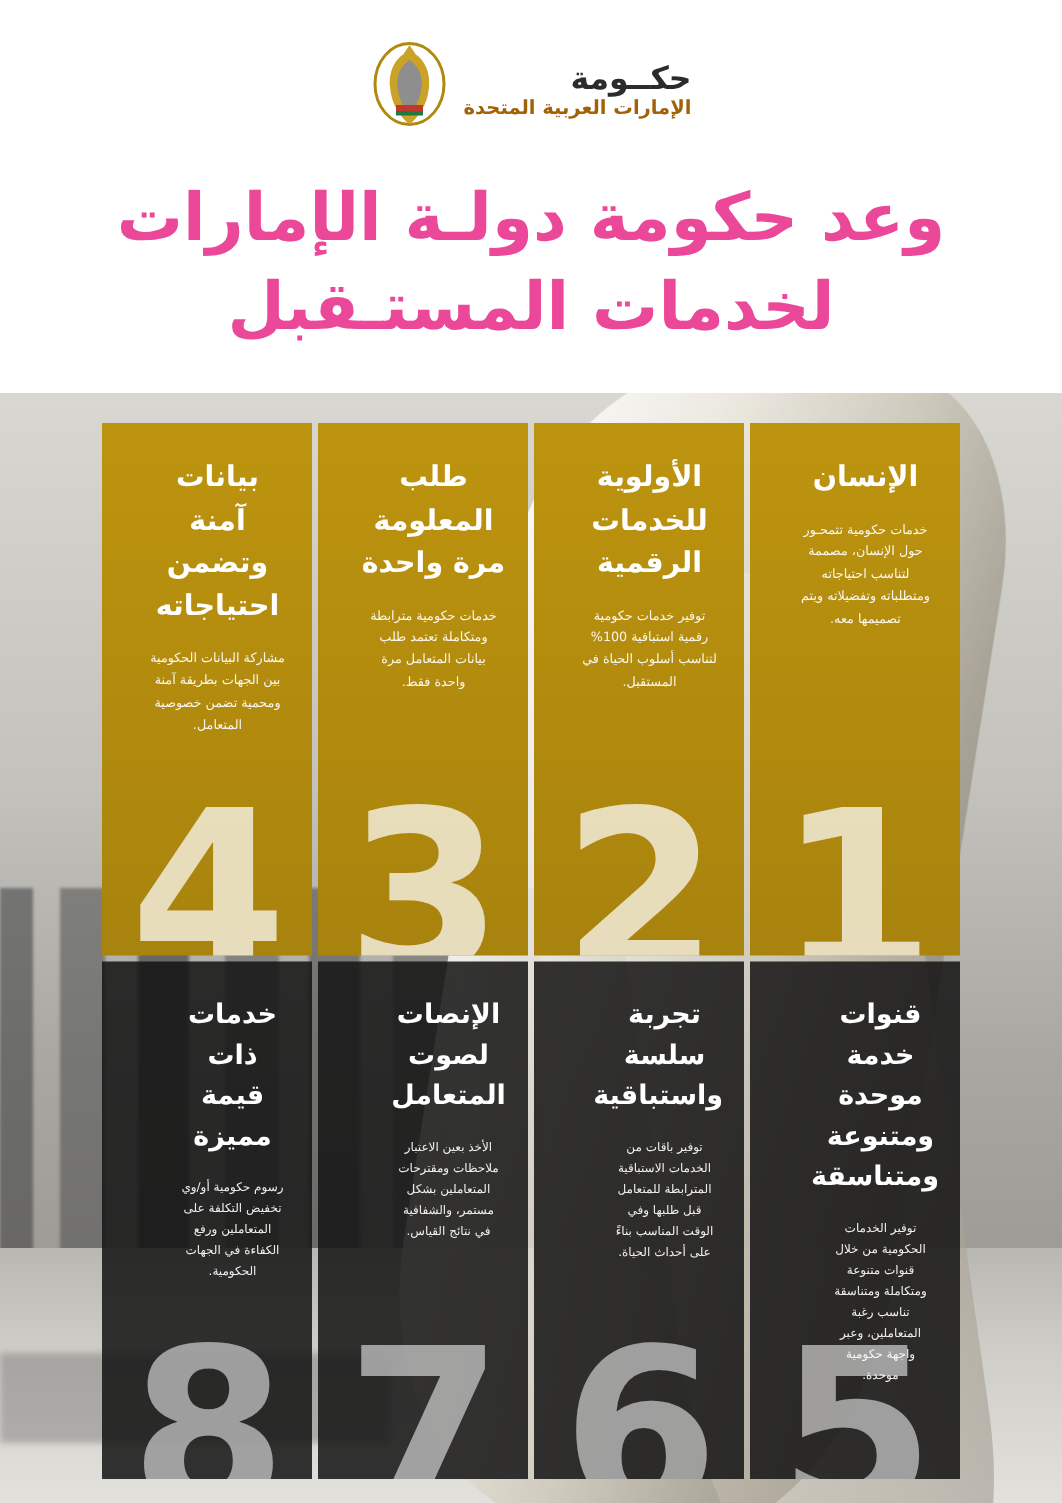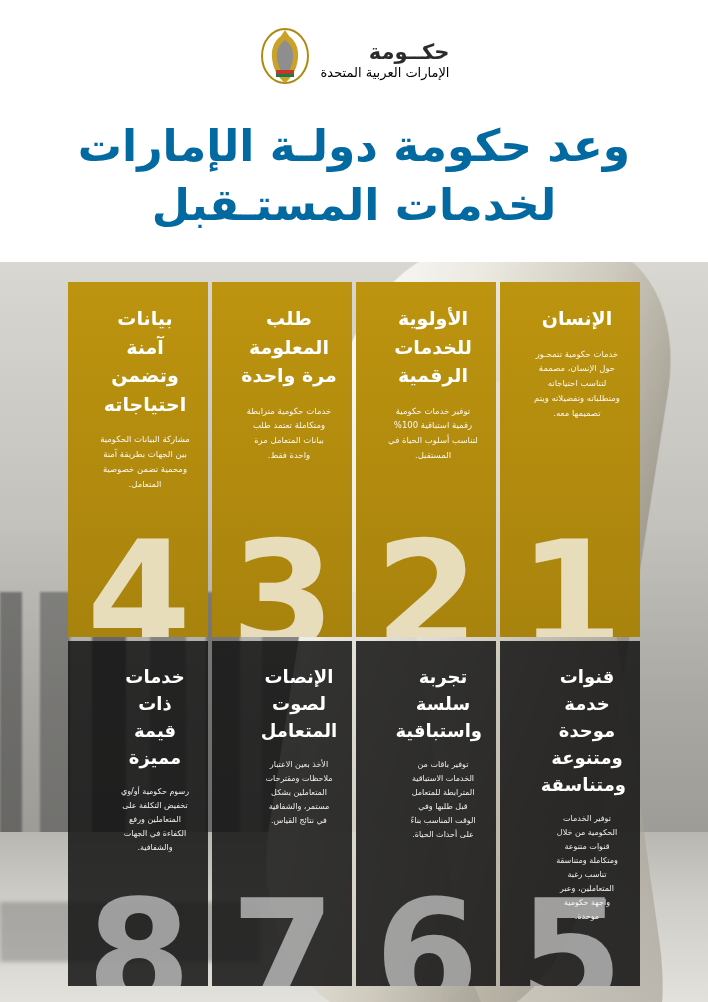--- a/index.html
+++ b/index.html
@@ -26,28 +26,28 @@
     width:52px;height:68px;position:relative;
   }
   .emblem svg{display:block;}
   .logo-text{
     text-align:right;line-height:1.25;
   }
   .logo-text .l1{
     font-size:21px;font-weight:bold;color:#2b2b2b;letter-spacing:1px;
   }
   .logo-text .l2{
-    font-size:13px;font-weight:normal;color:#000000;
+    font-size:13px;font-weight:bold;color:#a16207;
   }
   .main-title{
     margin-top:22px;
     text-align:center;
     font-size:44px;
     font-weight:bold;
-    color:#0369a1;
+    color:#ec4899;
     line-height:1.35;
     letter-spacing:1px;
     padding:0 40px;
   }
   .main-title .tl{display:block;}
 
   
   .photo{
     position:absolute;top:262px;left:0;width:708px;height:740px;
     overflow:hidden;
@@ -236,18 +236,18 @@
       <div class="d">الأخذ بعين الاعتبار ملاحظات ومقترحات المتعاملين بشكل مستمر، والشفافية في نتائج القياس.</div>
       <div class="num">7</div>
     </div>
 
     <div class="card dark">
       <div class="h">
         <div>خدمات</div>
         <div>ذات قيمة</div>
         <div>مميزة</div>
       </div>
-      <div class="d">رسوم حكومية أو/وي تخفيض التكلفة على المتعاملين ورفع الكفاءة في الجهات والشفافية.</div>
+      <div class="d">رسوم حكومية أو/وي تخفيض التكلفة على المتعاملين ورفع الكفاءة في الجهات الحكومية.</div>
       <div class="num">8</div>
     </div>
 
   </div>
 </div>
 
 </body></html>

